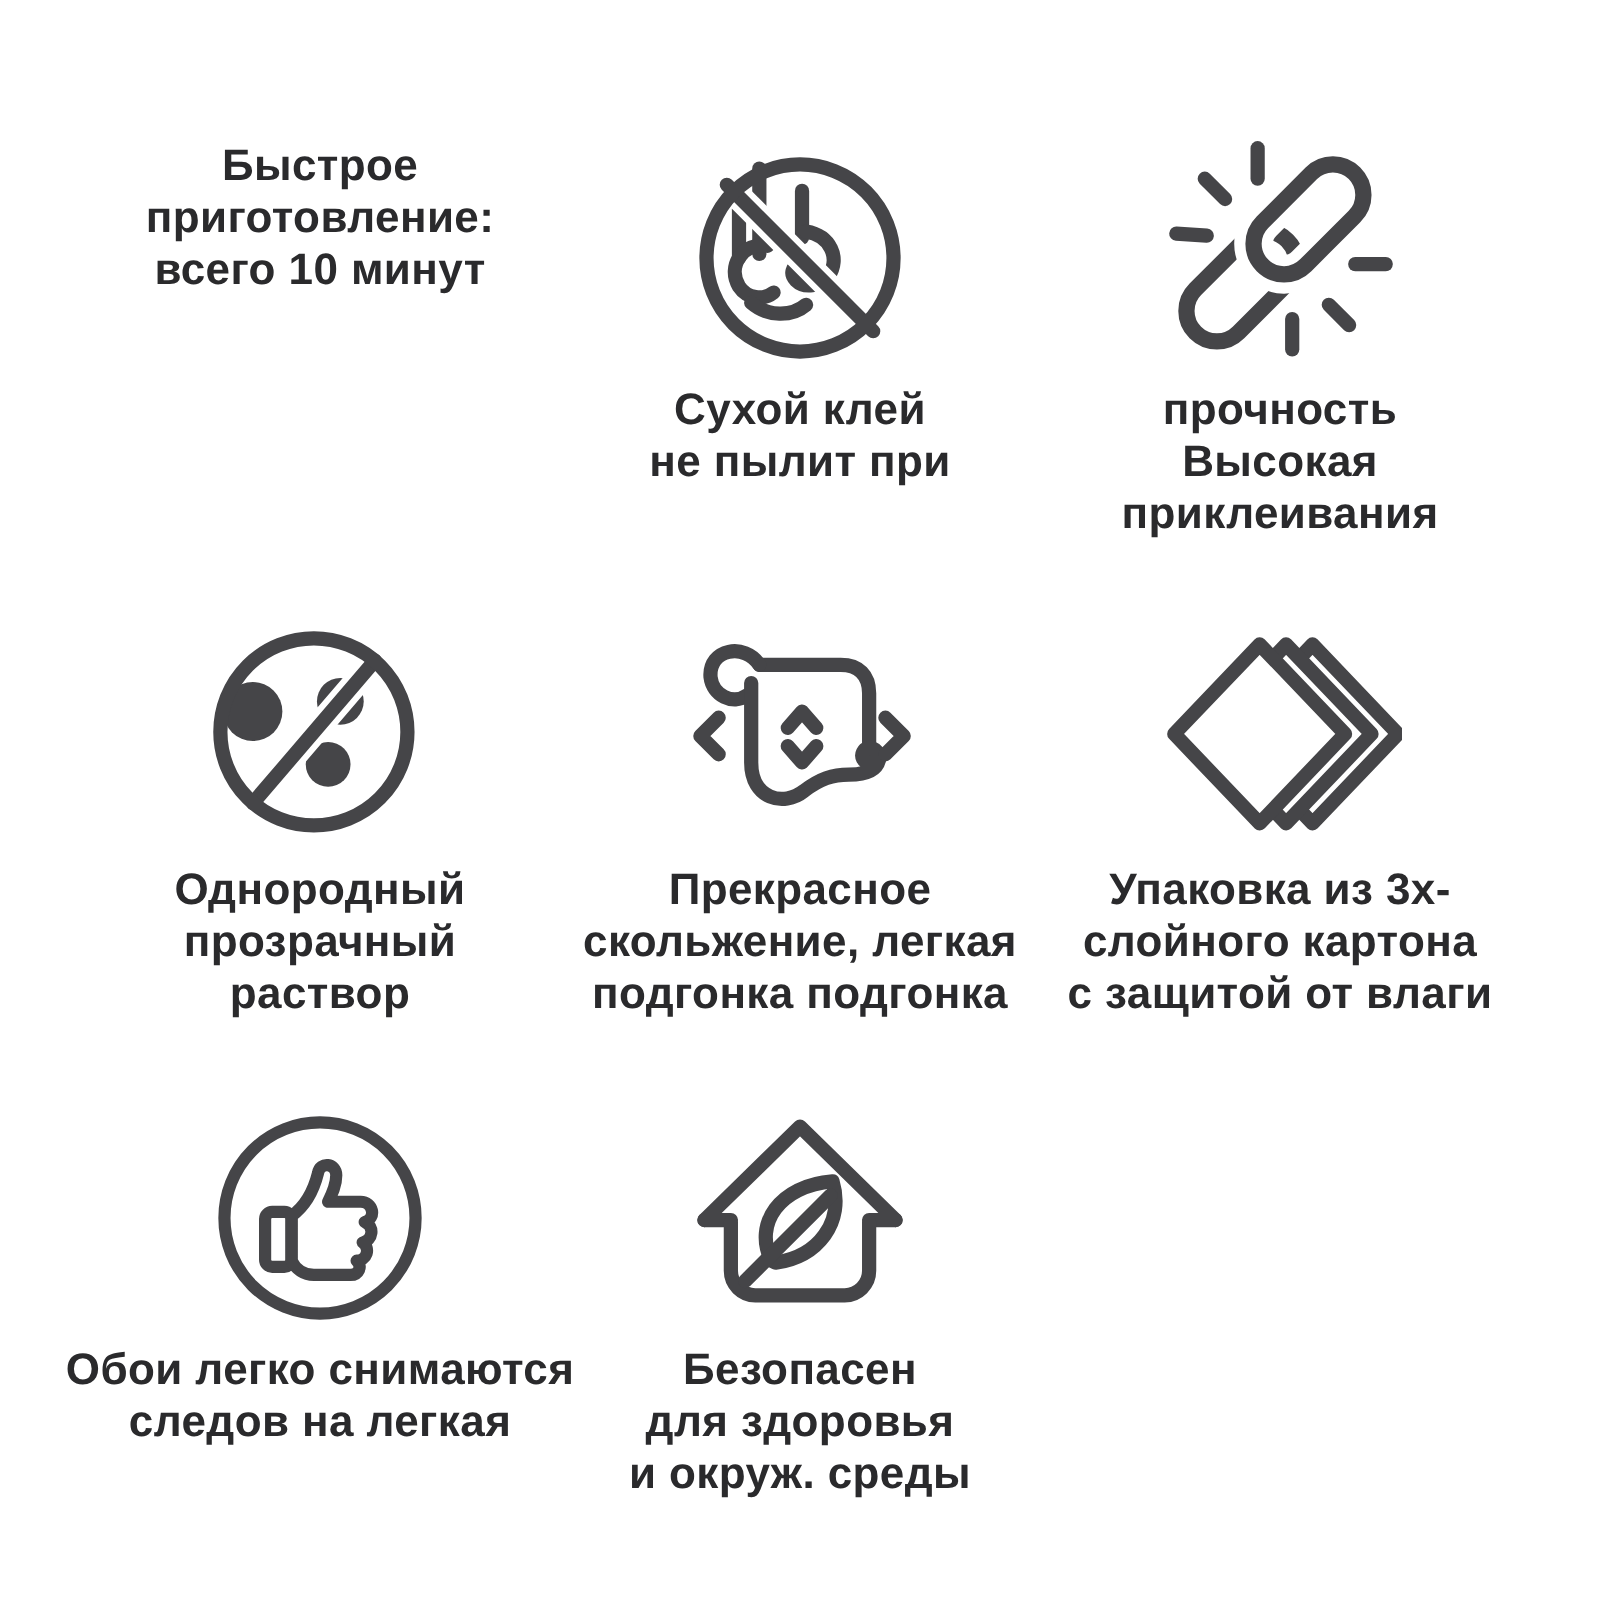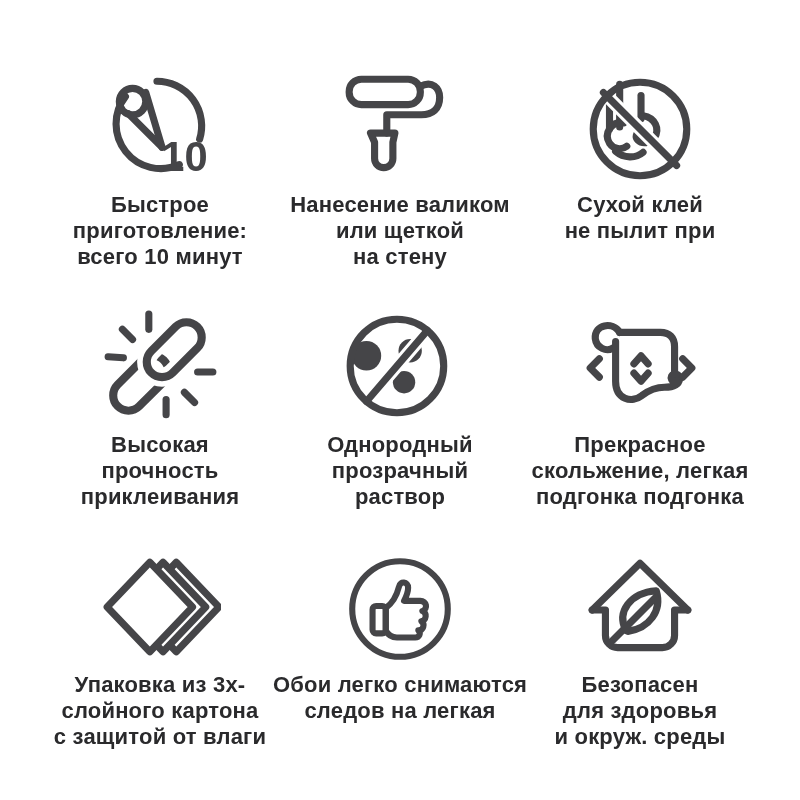--- a/index.html
+++ b/index.html
@@ -50,51 +50,27 @@
     font-weight:bold;
     font-size:41px;
   }
 </style>
 </head>
 <body>
 
 <div class="grid">
 
   <div class="cell">
-    <div class="icon-box">
-      <svg viewBox="0 0 120 120">
-        <path class="s" d="M57,13 A44,44 0 0 1 99,70"></path>
-        <path class="s" d="M26,28 A44,44 0 0 0 79,95"></path>
-        <circle class="s" cx="33" cy="33" r="13"></circle>
-        <path class="s" d="M62,78 L29,45"></path>
-        <path class="s" d="M62,78 L46,24"></path>
-        <text class="num" x="84" y="101" text-anchor="middle">10</text>
-      </svg>
-    </div>
     <div class="caption">
       <span class="ln">Быстрое</span>
       <span class="ln">приготовление:</span>
       <span class="ln">всего 10 минут</span>
     </div>
   </div>
 
-  <div class="cell">
-    <div class="icon-box">
-      <svg viewBox="0 0 120 120">
-        <rect class="s" x="10" y="11" width="70" height="25" rx="12"></rect>
-        <path class="s" d="M80,18 C92,12 99,20 99,29 C99,40 92,46 81,46 L47,46 L47,64"></path>
-        <path class="s" d="M35,64 L59,64 L57,73 L57,89 A9,9 0 0 1 39,89 L39,73 Z" transform="translate(-4,0)"></path>
-      </svg>
-    </div>
-    <div class="caption">
-      <span class="ln">Нанесение валиком</span>
-      <span class="ln">или щеткой</span>
-      <span class="ln">на стену</span>
-    </div>
-  </div>
 
   <div class="cell">
     <div class="icon-box">
       <svg viewBox="0 0 120 120">
         <path class="s" d="M40,16 L40,58"></path>
         <path class="s" d="M30,36 L30,60"></path>
         <path class="s" d="M61,27 L61,50"></path>
         <path class="s" d="M44,54 C32,52 24,64 30,74 C34,80 42,81 47,77"></path>
         <path class="s" d="M63,47 C75,49 80,60 74,69 C70,74 62,75 58,71 C55,68 56,64 60,63"></path>
         <path class="s" d="M36,82 C44,89 56,89 63,83"></path>
@@ -121,22 +97,22 @@
         <g transform="translate(41,74) rotate(-45)">
           <rect class="s s8" x="-32" y="-15" width="64" height="30" rx="15"></rect>
         </g>
         <g transform="translate(74,41) rotate(-45)">
           <rect x="-32" y="-15" width="64" height="30" rx="15" fill="none" stroke="#ffffff" stroke-width="19"></rect>
           <rect class="s s8" x="-32" y="-15" width="64" height="30" rx="15"></rect>
         </g>
       </svg>
     </div>
     <div class="caption">
+      <span class="ln">прочность</span>
       <span class="ln">Высокая</span>
-      <span class="ln">прочность</span>
       <span class="ln">приклеивания</span>
     </div>
   </div>
 
   <div class="cell">
     <div class="icon-box">
       <svg viewBox="0 0 120 120">
         <circle class="f" cx="27" cy="47" r="14.5"></circle>
         <circle class="f" cx="70" cy="42" r="11.5"></circle>
         <circle class="f" cx="64" cy="73" r="11"></circle>

